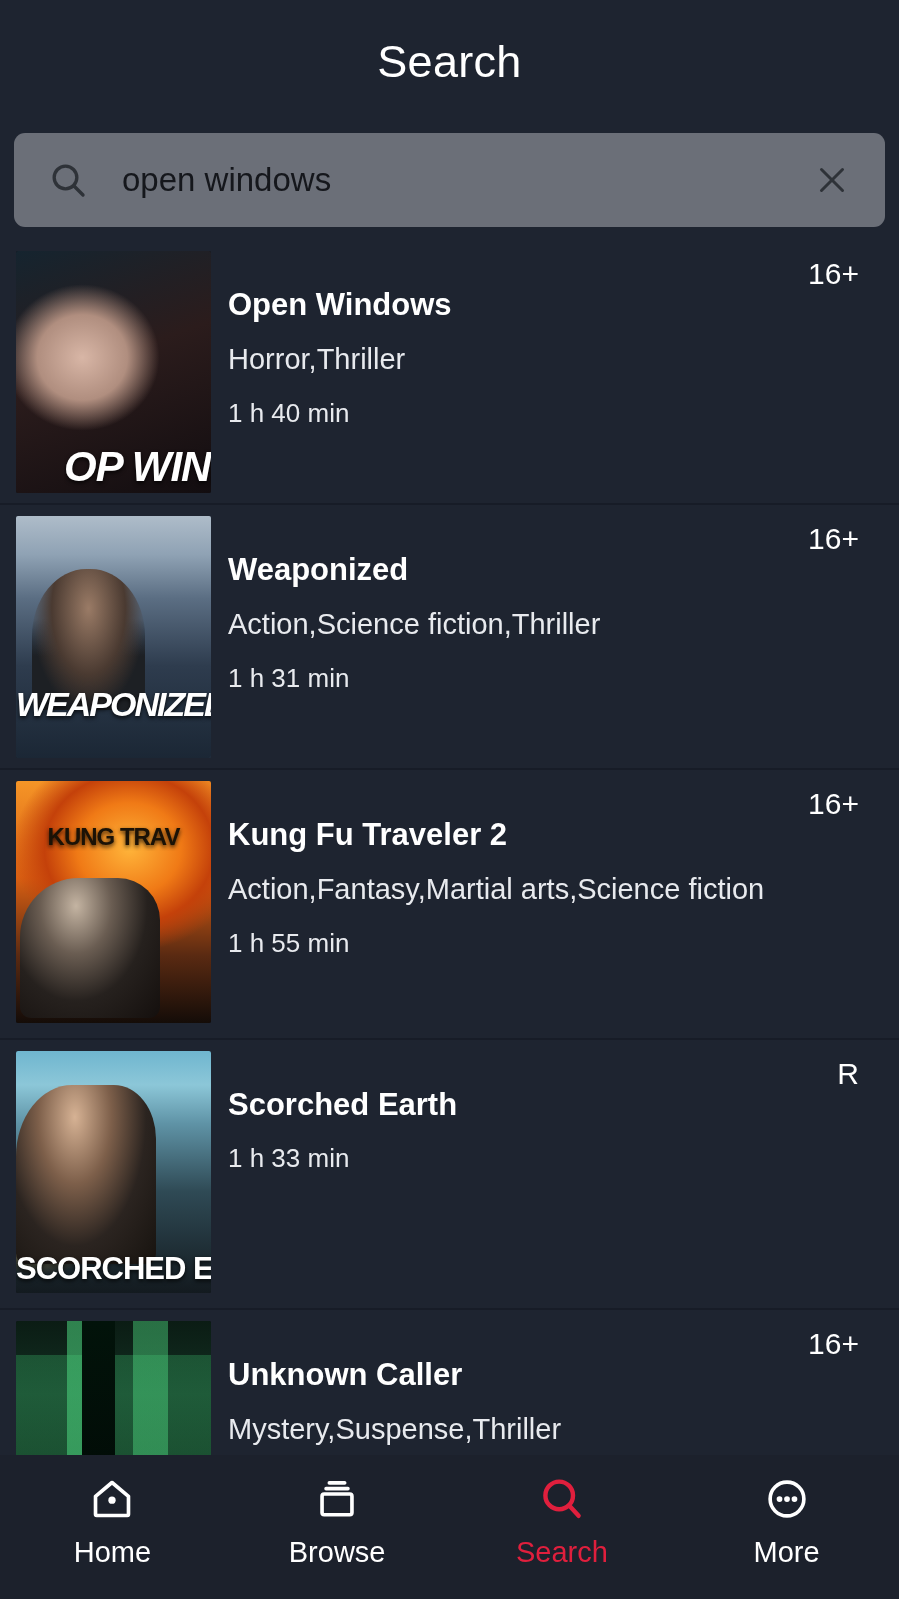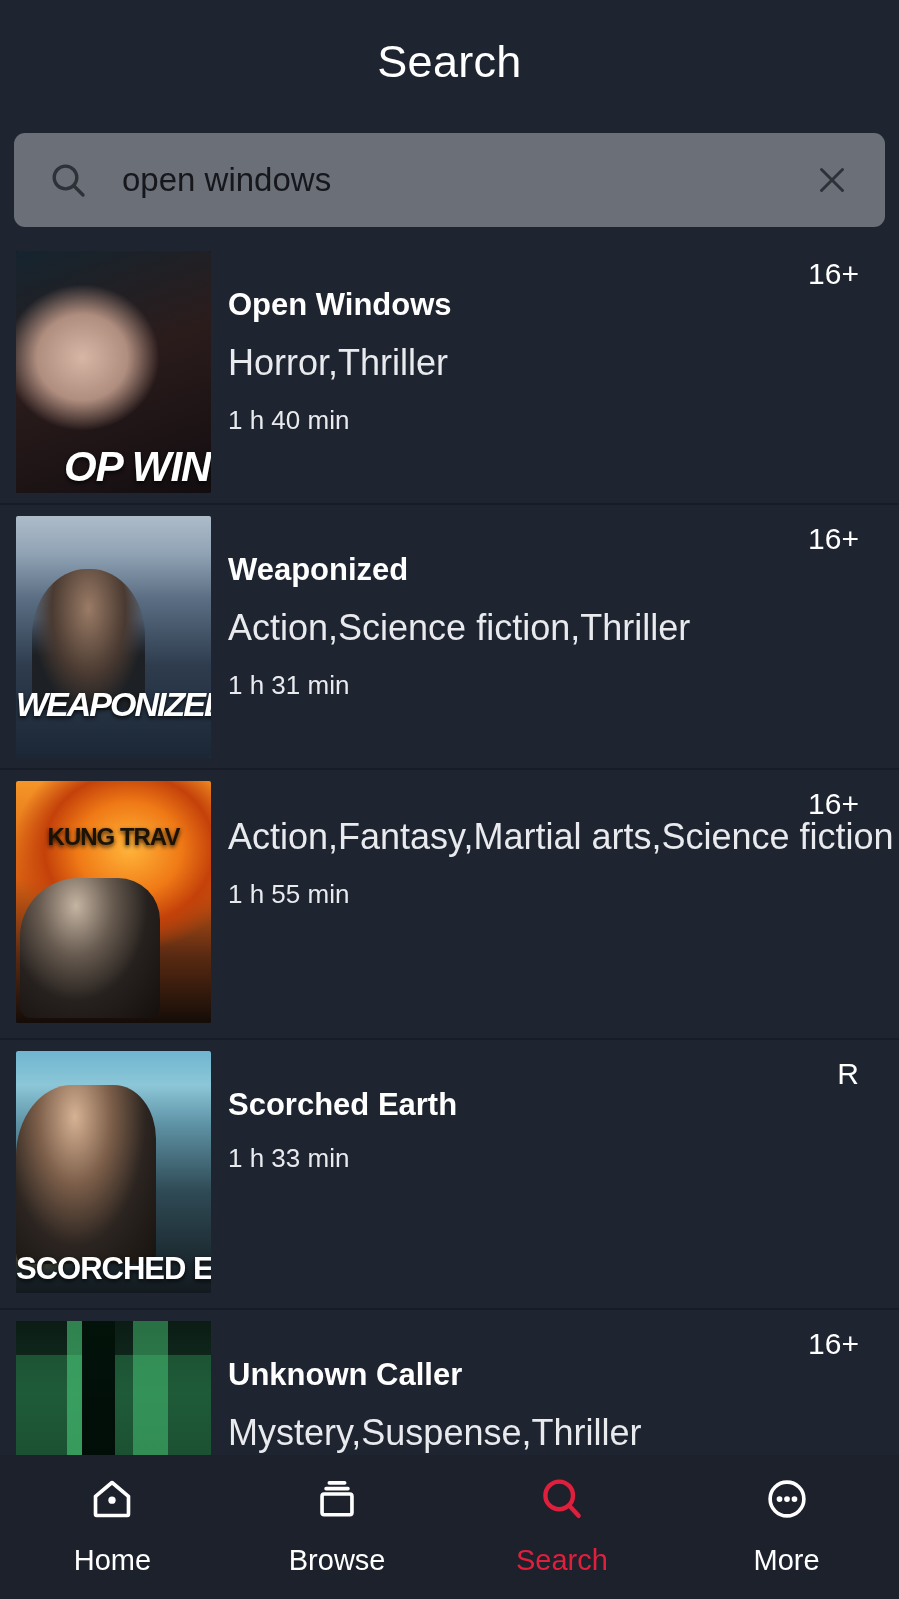--- a/index.html
+++ b/index.html
@@ -135,21 +135,21 @@
   .title {
     color: #ffffff;
     font-size: 31px;
     font-weight: 700;
     line-height: 1;
     margin-bottom: 25px;
     white-space: nowrap;
   }
   .genres {
     color: #e8eaee;
-    font-size: 36px;
+    font-size: 29px;
     font-weight: 400;
     line-height: 1;
     margin-bottom: 26px;
     white-space: nowrap;
   }
   .duration {
     color: #e8eaee;
     font-size: 26px;
     font-weight: 400;
     line-height: 1;
@@ -172,21 +172,21 @@
     background: #1c212c;
     display: flex;
     align-items: flex-start;
     padding-top: 18px;
   }
   .nav-item {
     flex: 1 1 25%;
     display: flex;
     flex-direction: column;
     align-items: center;
-    gap: 21px;
+    gap: 13px;
     cursor: pointer;
   }
   .nav-icon { height: 52px; display: flex; align-items: center; justify-content: center; }
   .nav-label {
     font-size: 29px;
     color: #ffffff;
     line-height: 1;
   }
   .nav-item.active .nav-label { color: #e01f3d; }
 
@@ -308,20 +308,21 @@
     </div>
 
     <div class="result-row tall">
       <div class="poster">
         <div class="art art-kungfu">
             <div class="fig"></div>
           </div>
         <div class="cap" style="font-size:24px;top:42px;bottom:auto;font-style:normal;color:#1b1206;">KUNG TRAV</div>
       </div>
       <div class="meta">
+        <div class="title">Kung Fu Traveler 2</div>
         <div class="genres">Action,Fantasy,Martial arts,Science fiction</div>
         <div class="duration">1 h 55 min</div>
       </div>
       <div class="rating">16+</div>
     </div>
 
     <div class="result-row tall">
       <div class="poster">
         <div class="art art-scorched">
             <div class="glow"></div>

